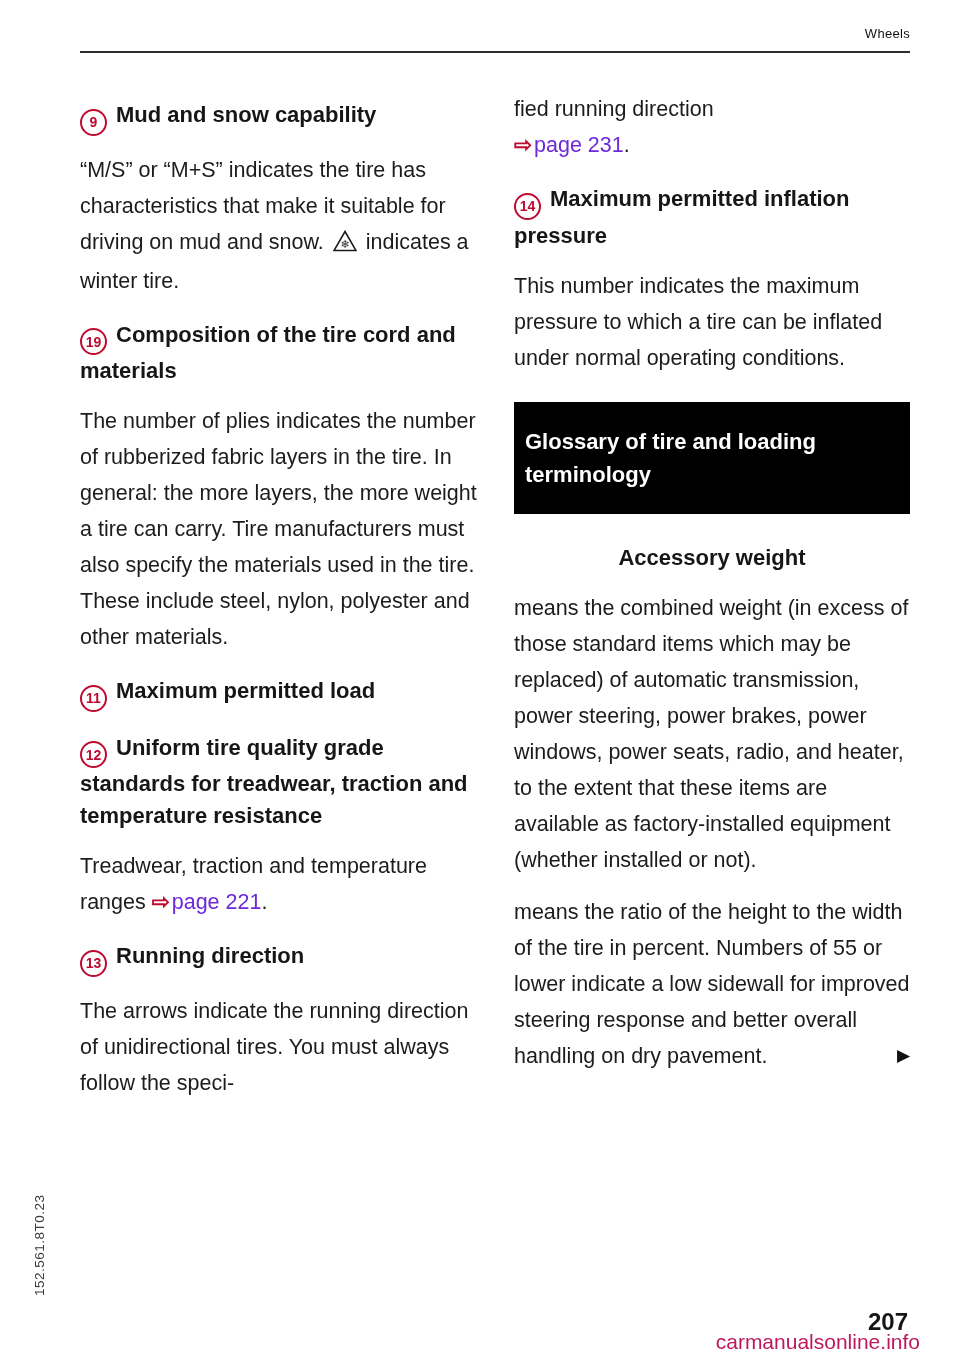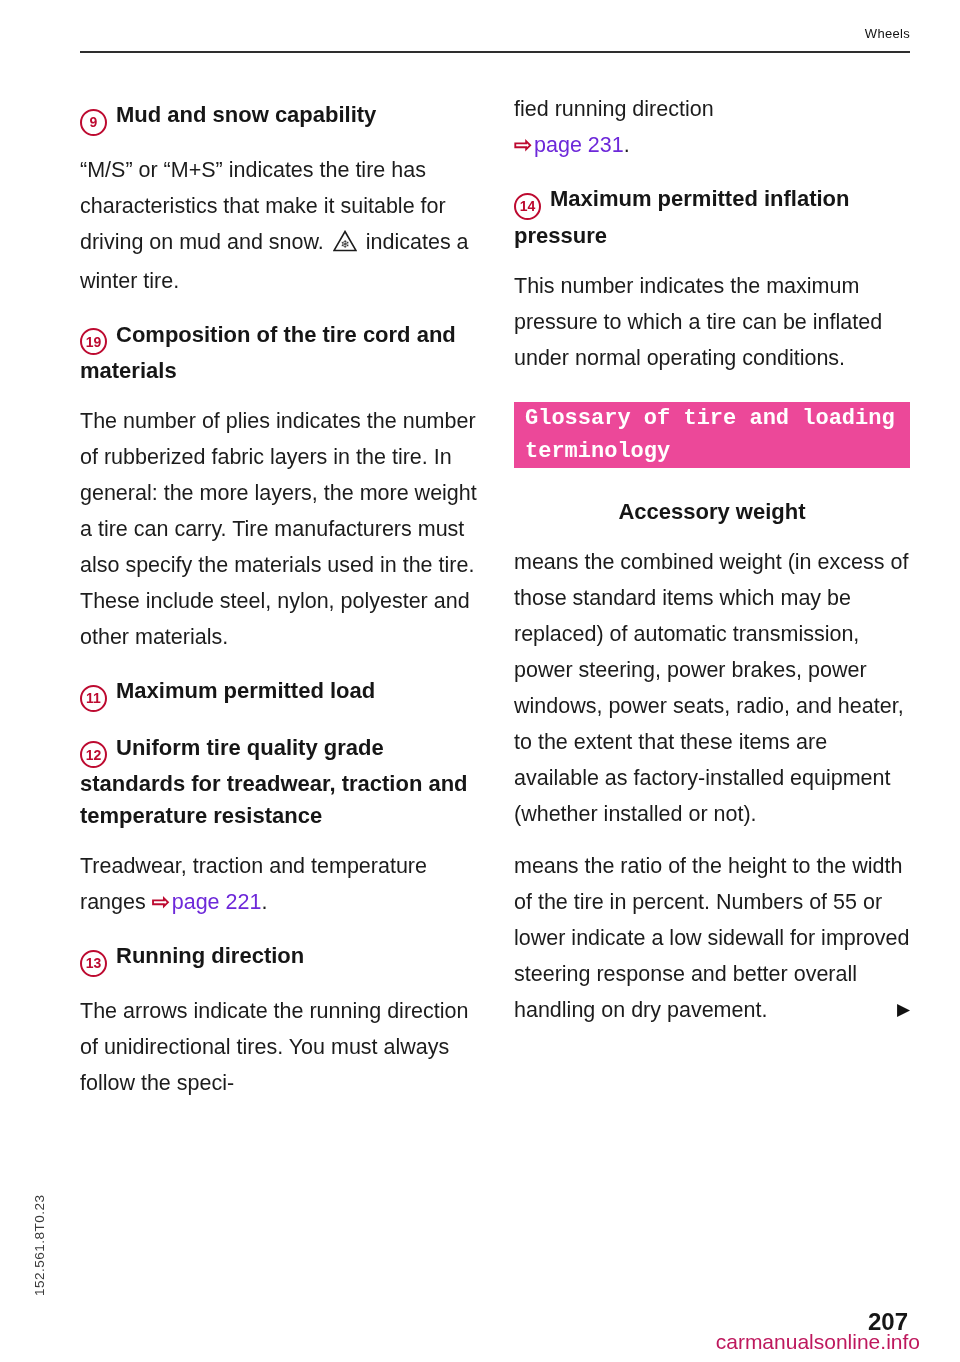--- a/index.html
+++ b/index.html
@@ -30,24 +30,23 @@
     vertical-align: -5px; margin-right: 9px; flex: none;
   }
   p.body { font-size: 21.5px; line-height: 36px; margin-top: 16px; color: #1c1c1c; }
 
   .xarrow { color: #bd0a30; font-style: normal; font-weight: bold; padding-right: 2px; }
   .pageref { color: #6d28d9; text-decoration: none; }
 
   .winter-icon { display: inline-block; vertical-align: -3px; margin: 0 3px; }
 
   .glossary-banner {
-    background: #ec4899; color: #ffffff; font-weight: bold;
-    font-size: 22px; line-height: 33px; padding: 0 11px;
+    background: #000000; color: #ffffff; font-weight: bold;
+    font-size: 22px; line-height: 33px; padding: 23px 11px;
     margin-top: 26px;
-    font-family: Liberation Mono, monospace;
   }
   h4.term { font-size: 22px; line-height: 32px; font-weight: bold; margin-top: 28px; color: #161616; text-align: center; }
   .cont-marker { float: right; color: #111; font-size: 17px; line-height: 36px; margin-left: 6px; }
 
   .side-code {
     position: absolute; left: 32px; top: 1296px;
     transform: rotate(-90deg); transform-origin: 0 0;
     font-size: 13.5px; letter-spacing: .5px; color: #3a3a3a; white-space: nowrap;
   }
   .page-number {

